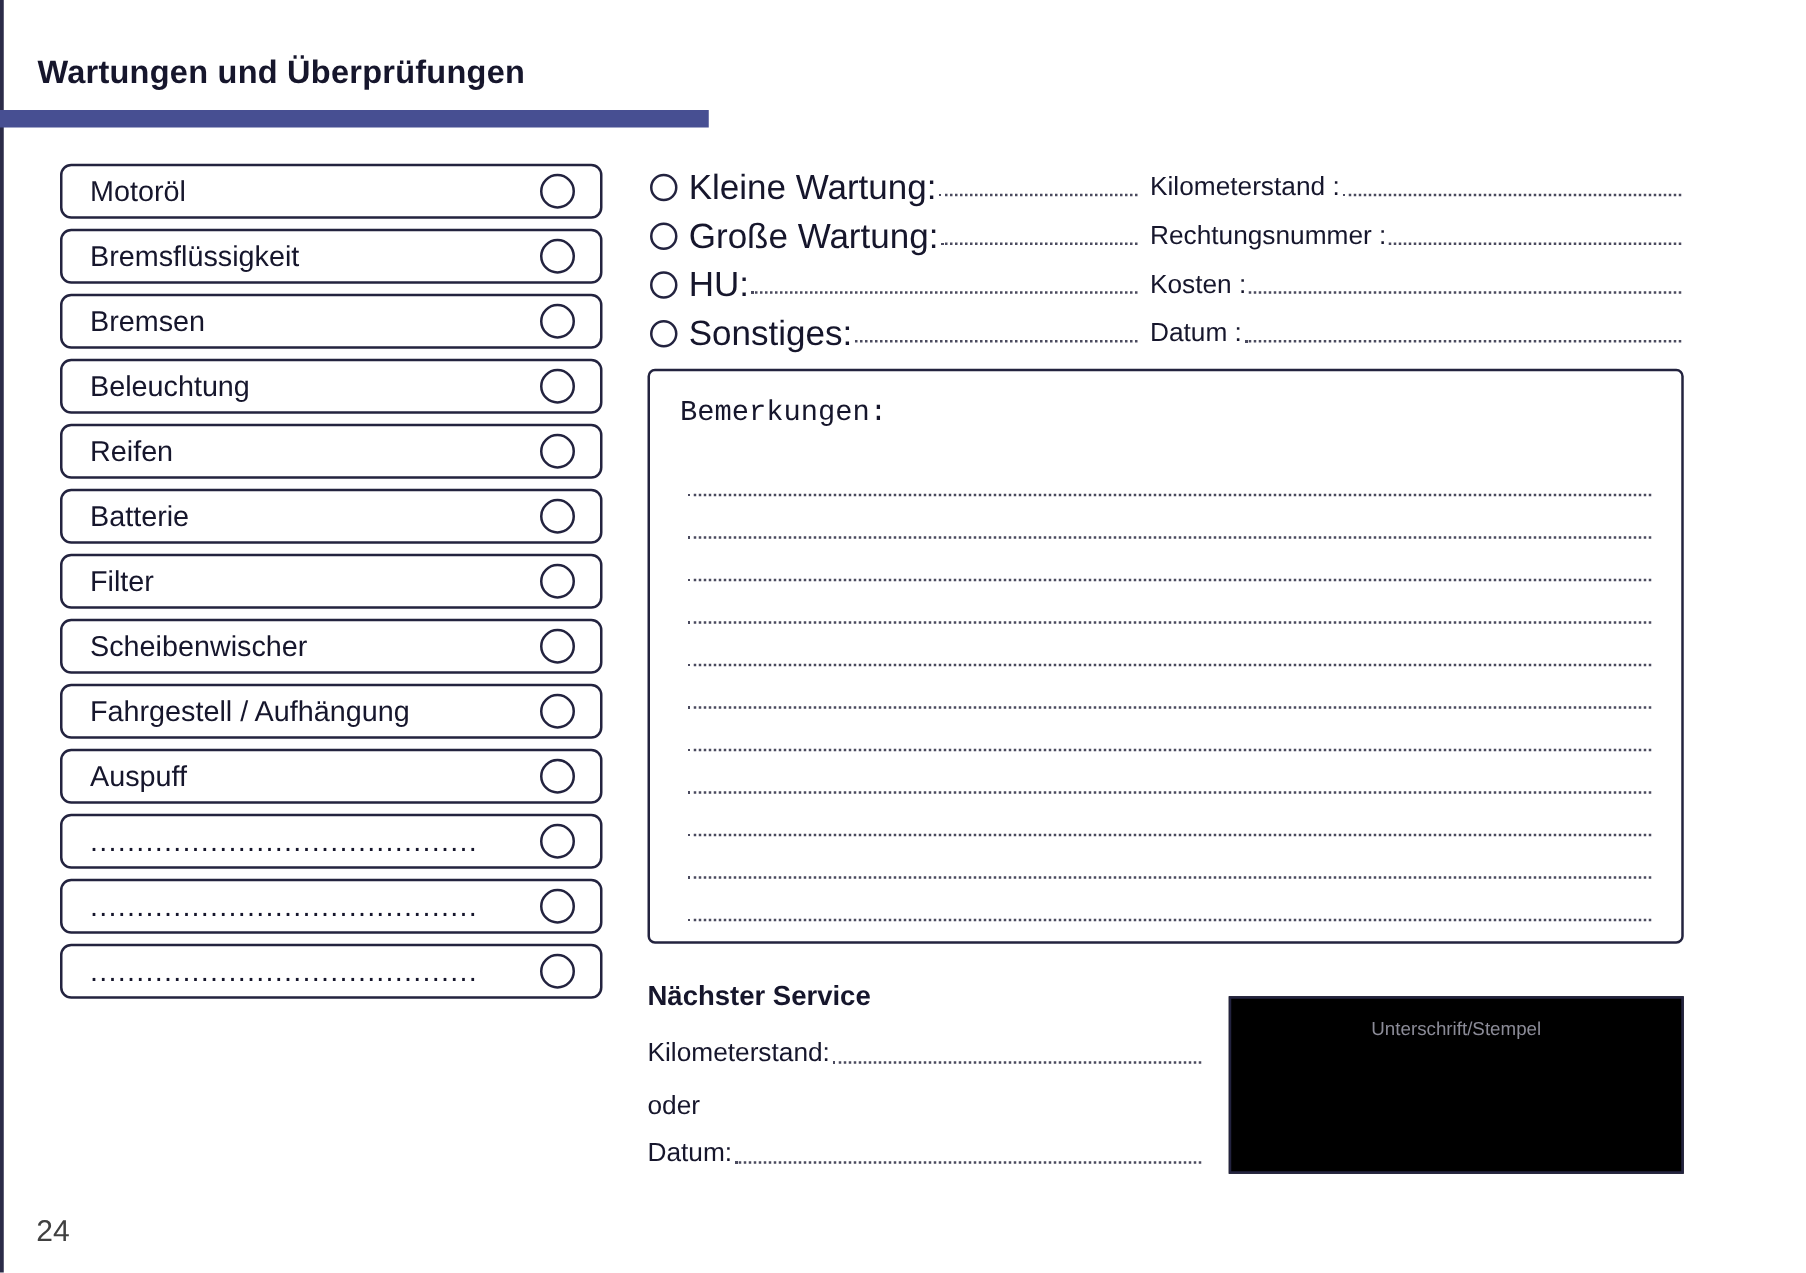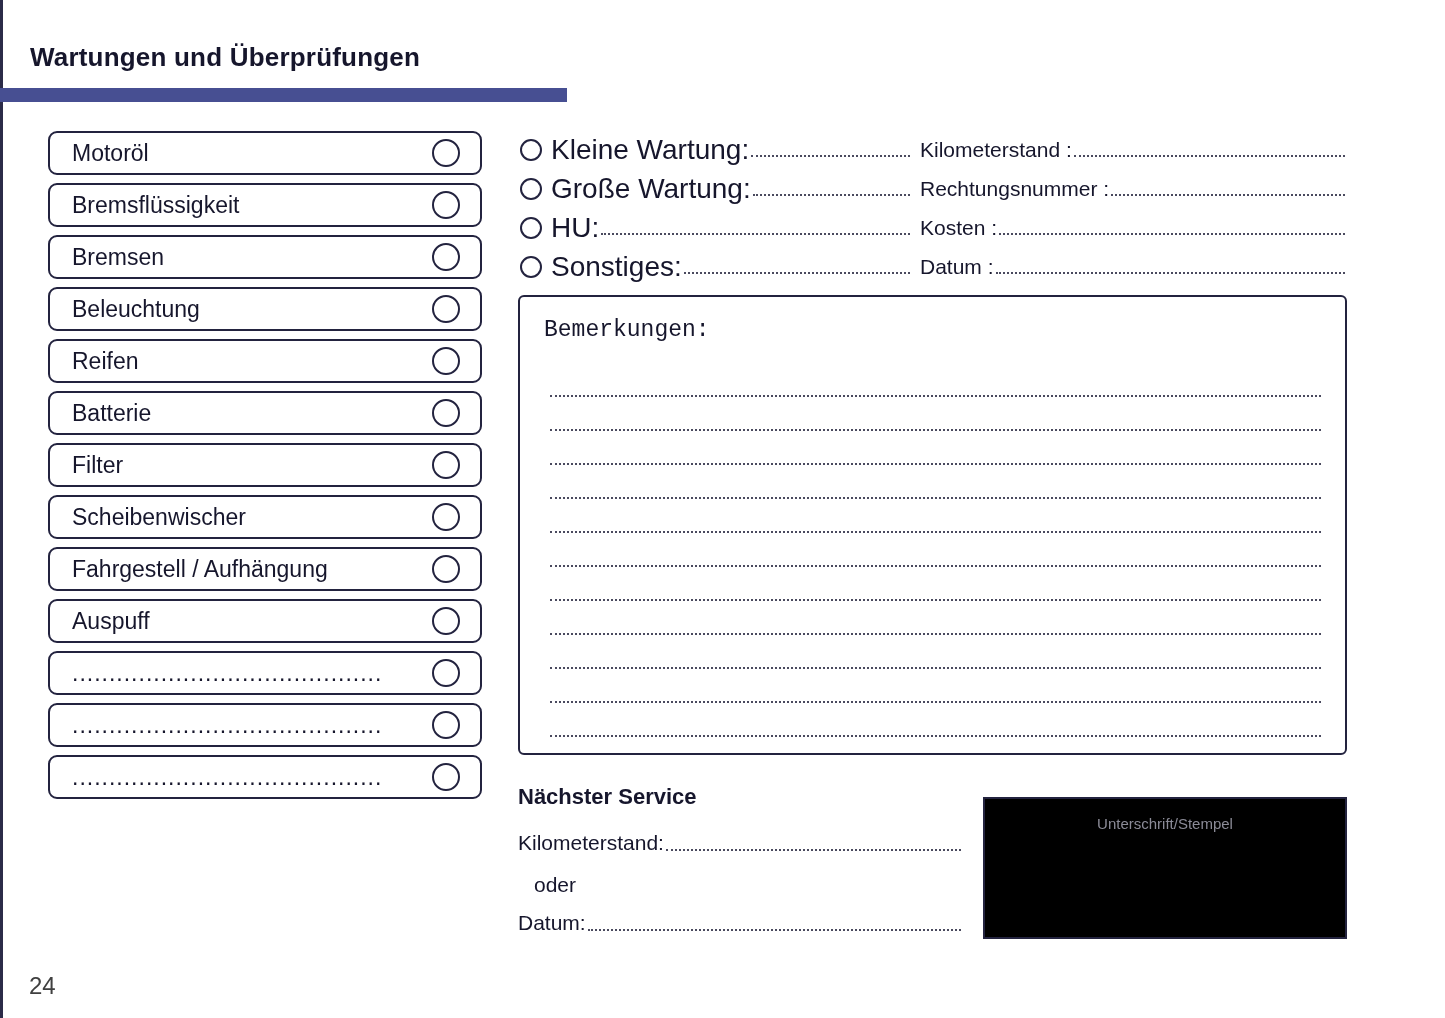--- a/index.html
+++ b/index.html
@@ -186,21 +186,21 @@
   }
   .next-row {
     position: absolute;
     left: 518px;
     width: 443px;
     display: flex;
     align-items: center;
     height: 30px;
   }
   .next-row.r1 { top: 828px; }
-  .next-row.r2 { top: 870px; margin-left: 16px; }
+  .next-row.r2 { top: 870px; }
   .next-row.r3 { top: 908px; text-align: right; }
   .next-label {
     font-size: 21px;
     color: #16162c;
     white-space: nowrap;
   }
 
   
   .stamp-box {
     position: absolute;

